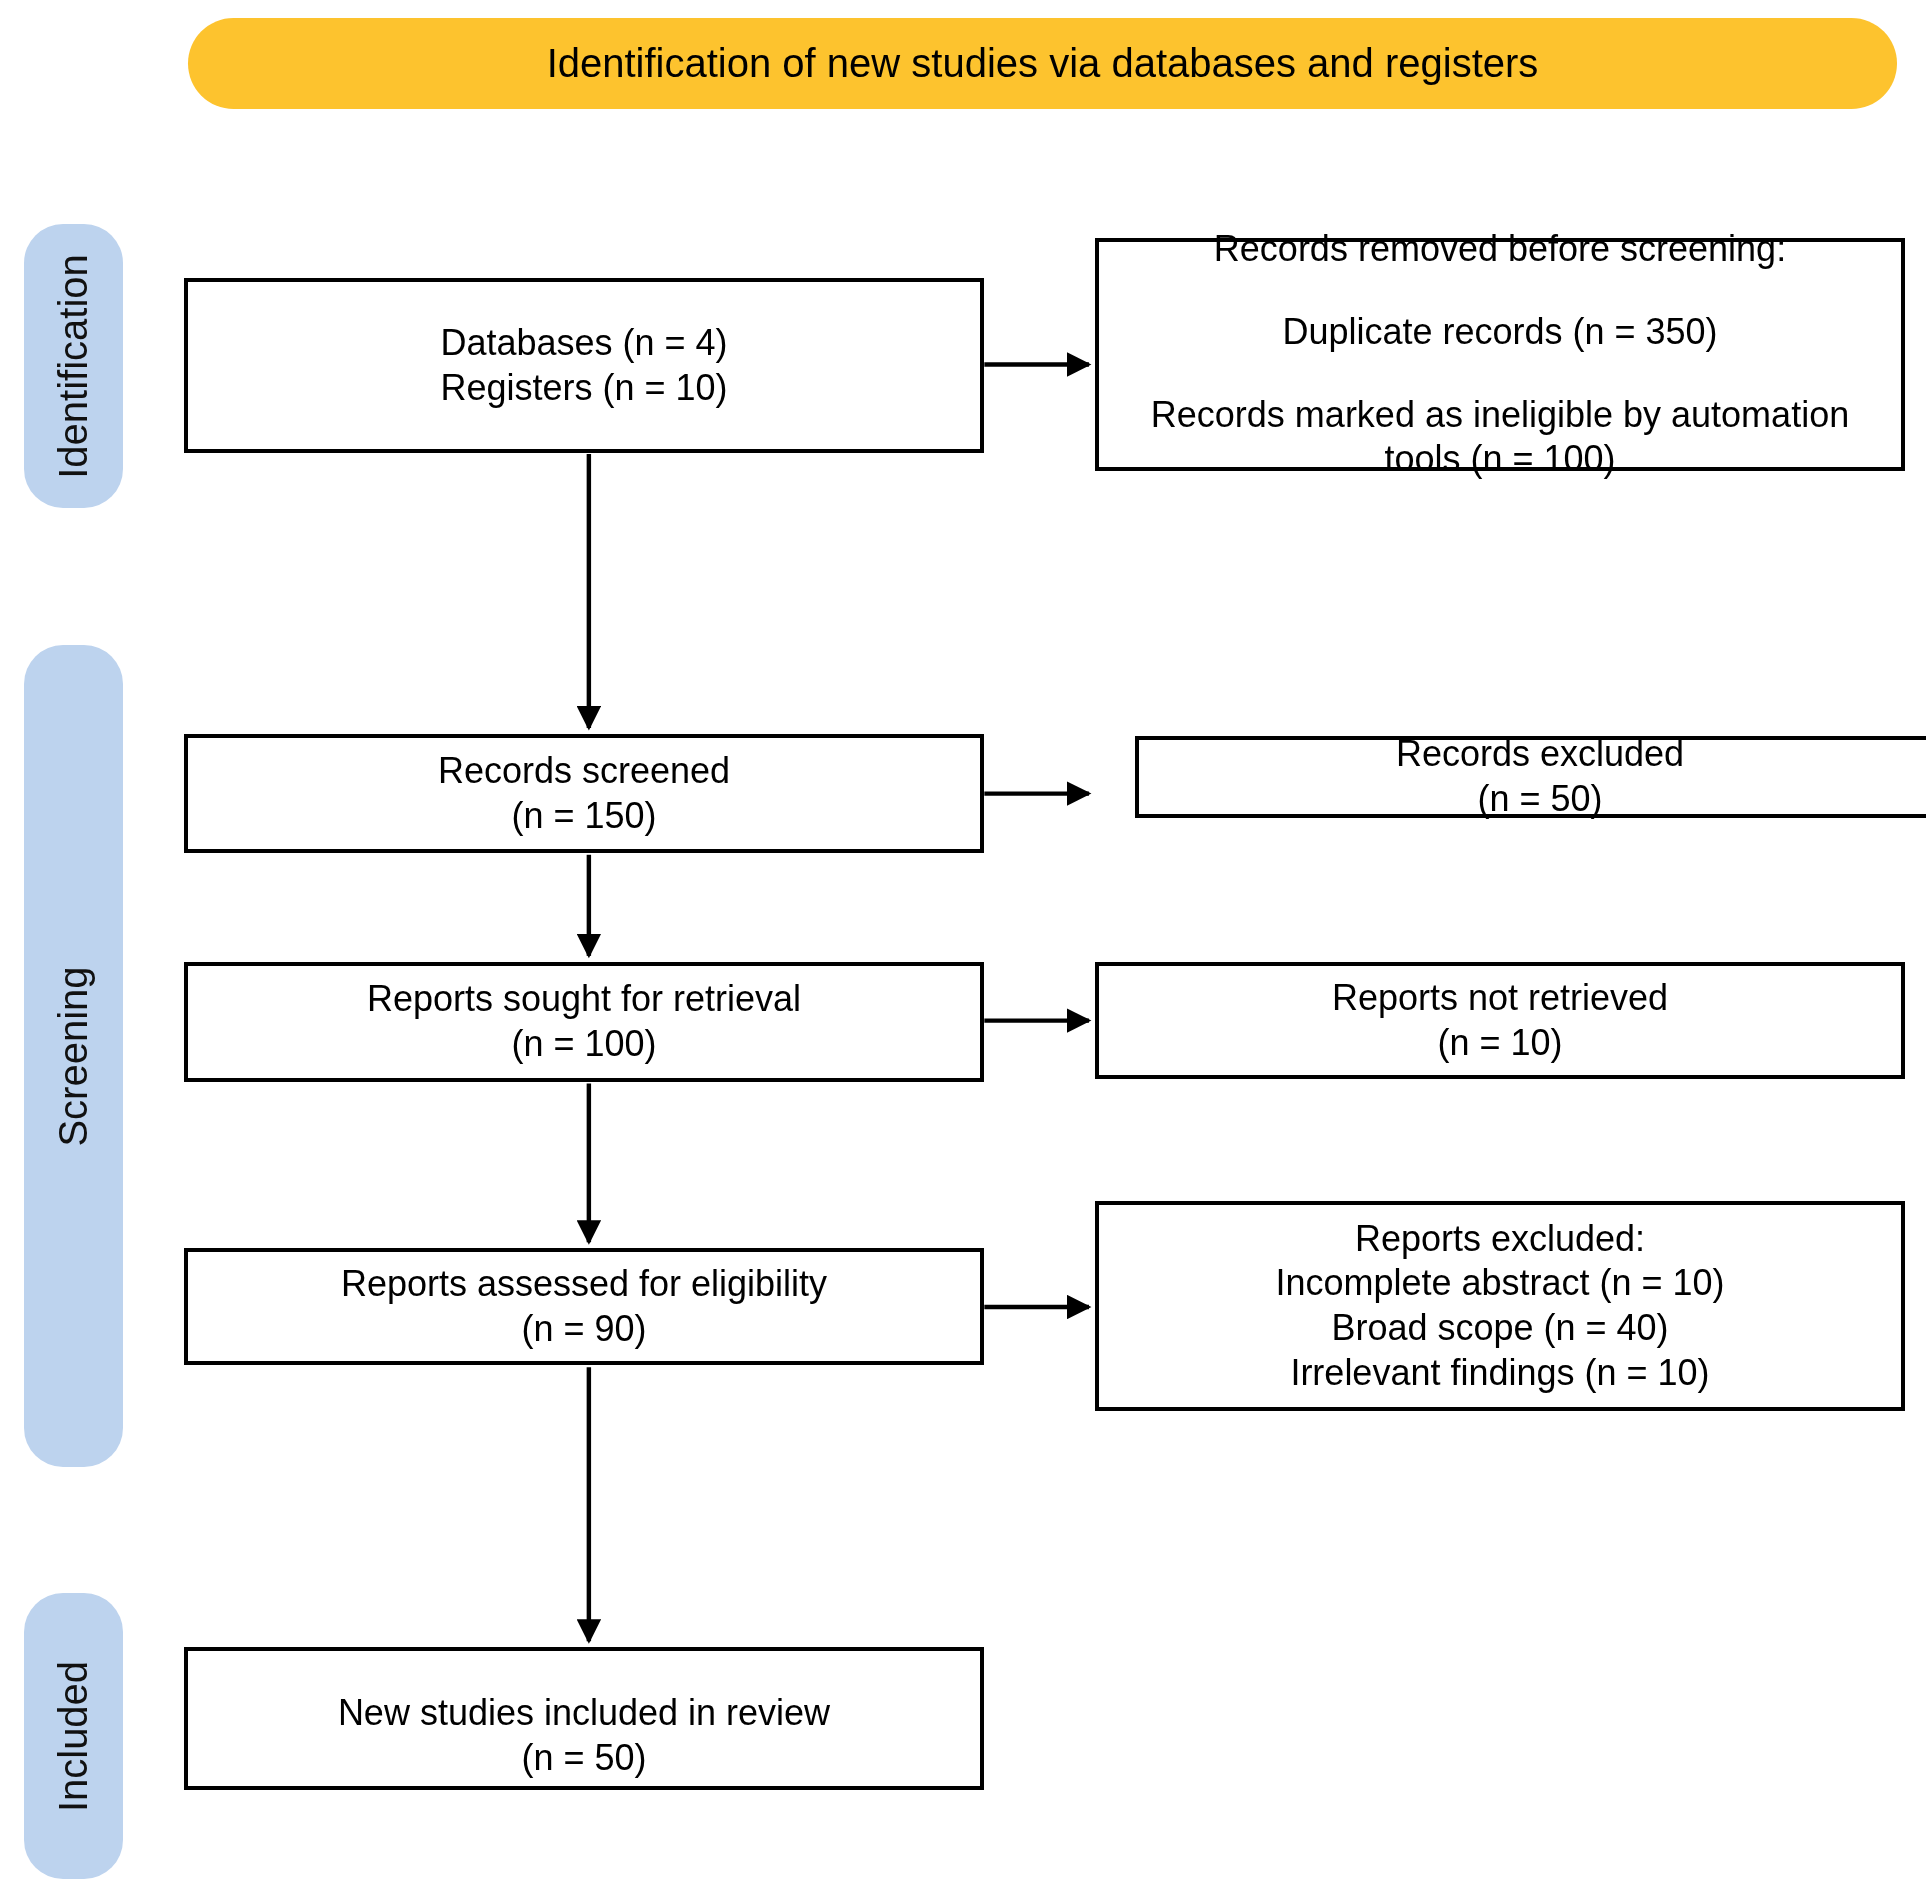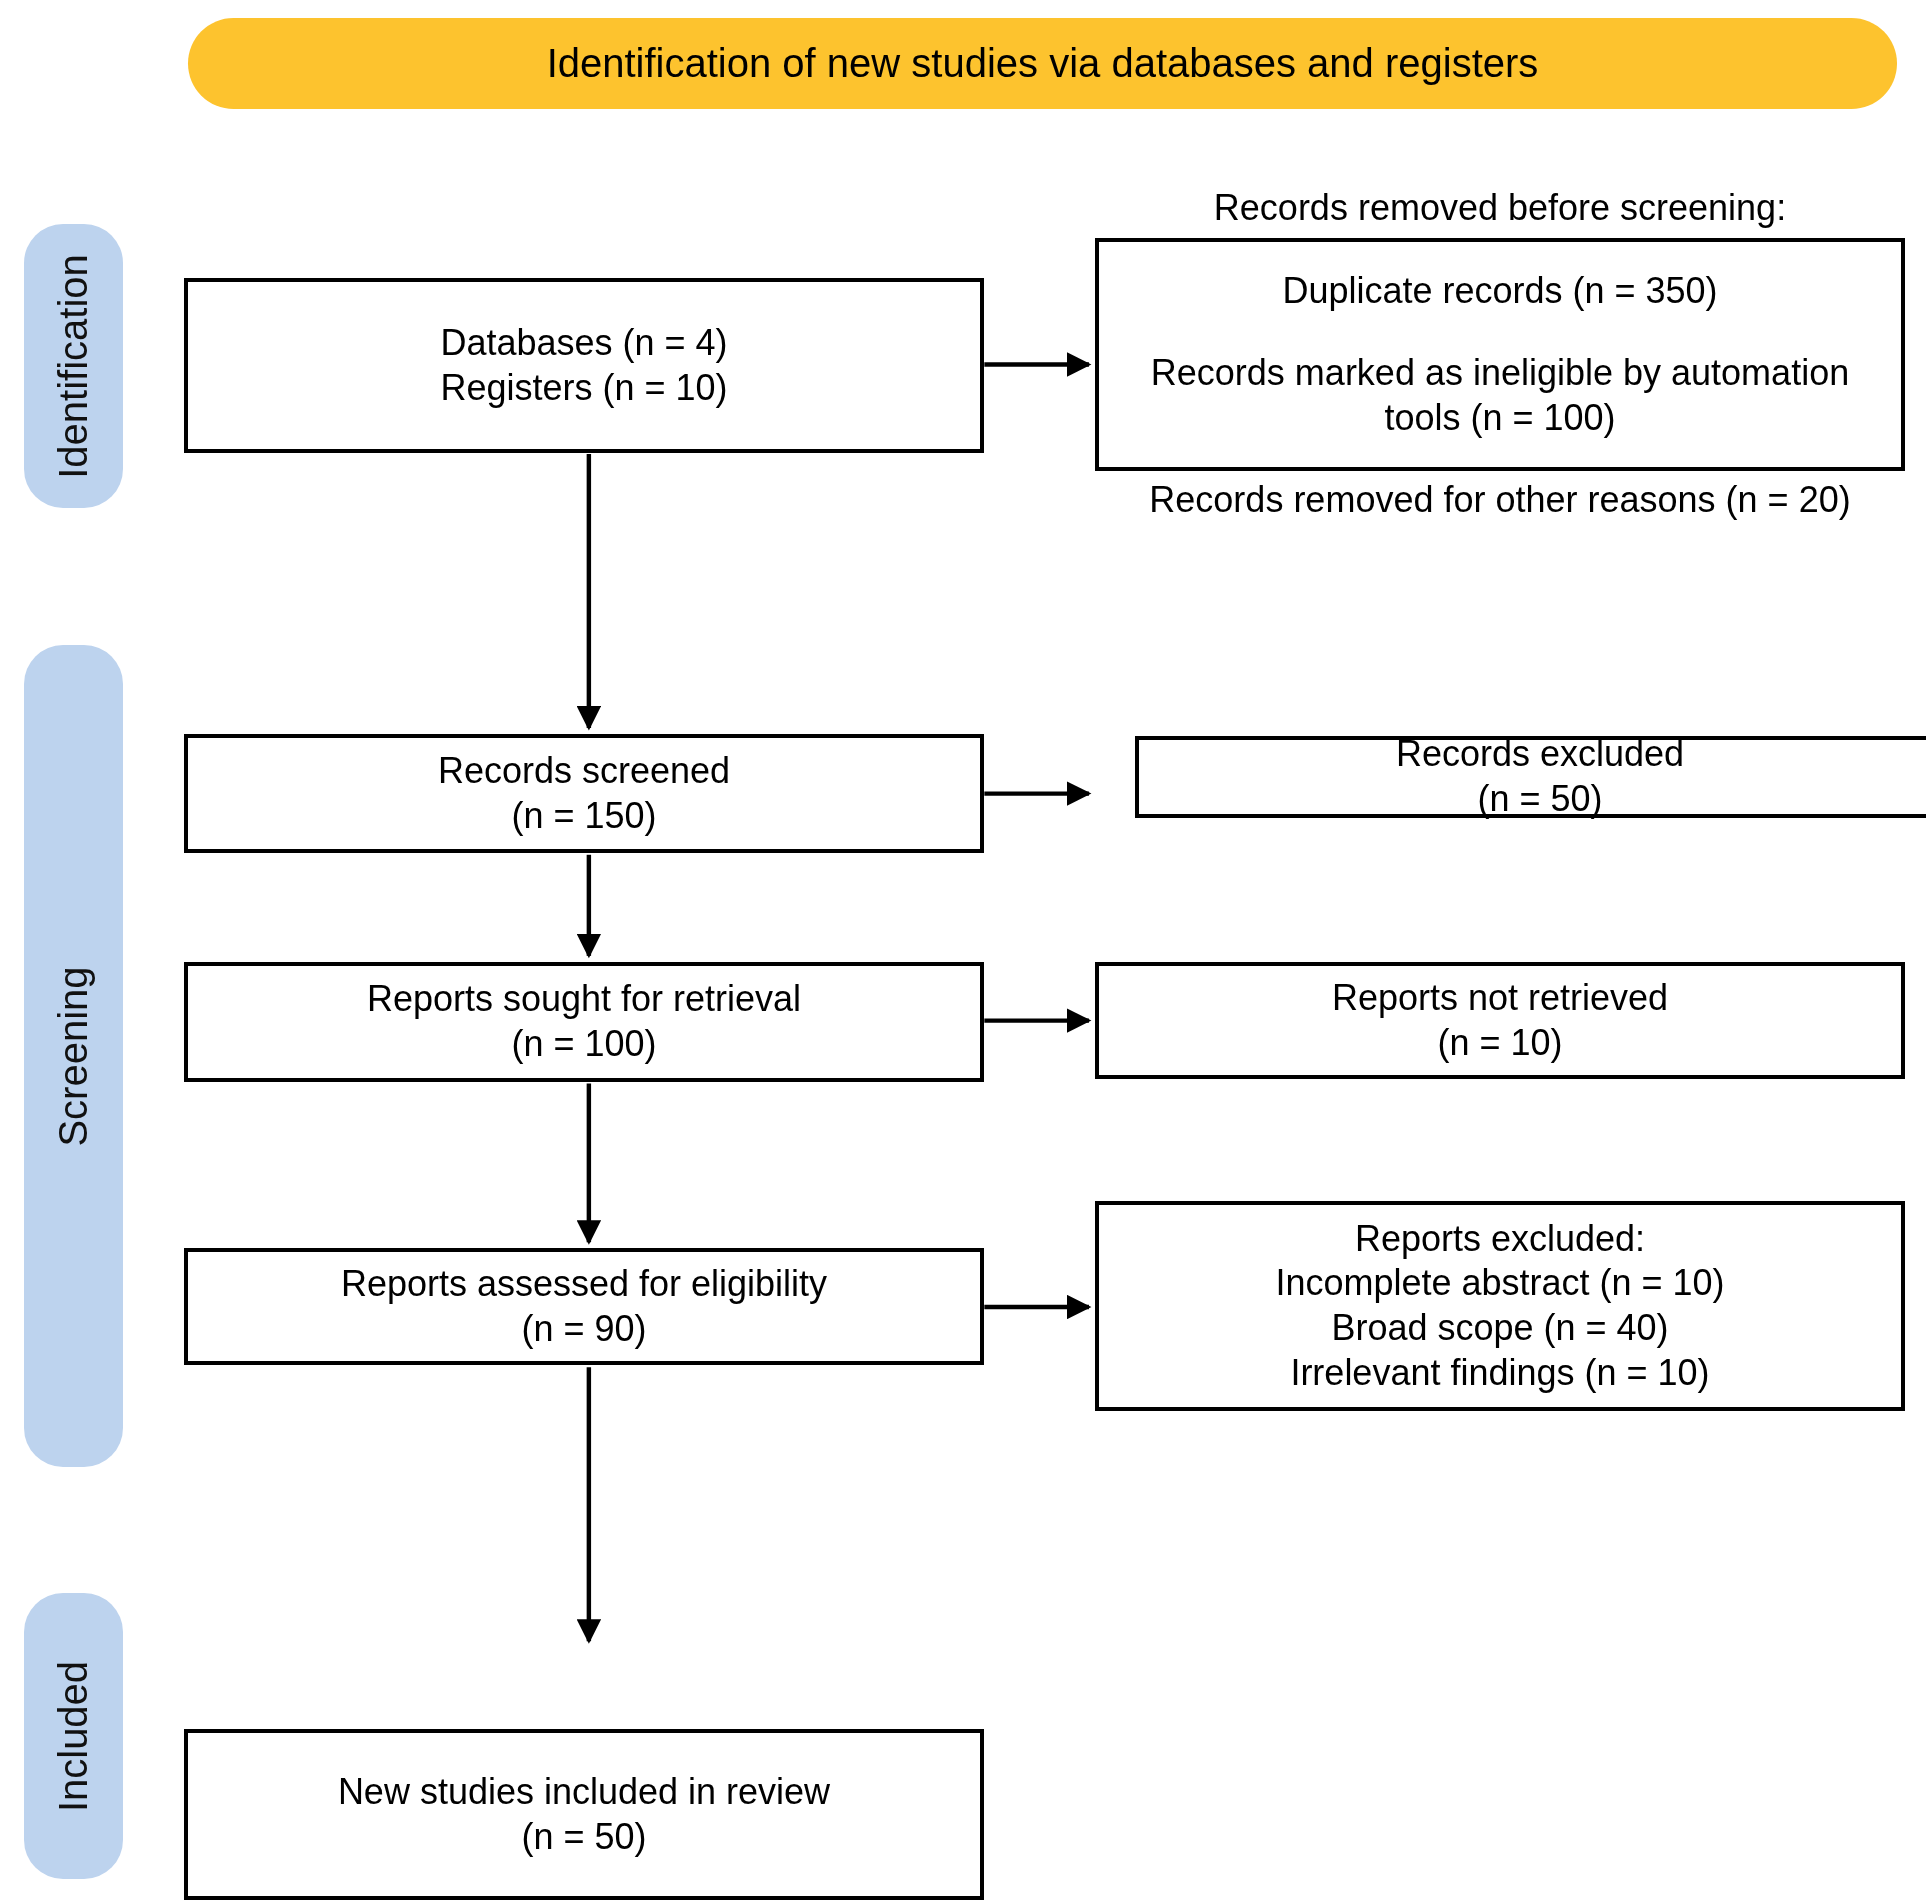--- a/index.html
+++ b/index.html
@@ -49,21 +49,21 @@
     font-size: 36px;
     line-height: 1.24;
     padding: 5.3px 16px;
   }
   .main-col { left: 184px; width: 800px; }
   .side-col { left: 1095px; width: 810px; }
   .box-identified { top: 278px; height: 175px; }
   .box-screened   { top: 734px; height: 119px; }
   .box-sought     { top: 962px; height: 120px; }
   .box-assessed   { top: 1248px; height: 117px; }
-  .box-included   { top: 1729px; height: 171px; }
+  .box-included   { top: 1647px; height: 143px; justify-content: flex-end; }
   .box-removed        { top: 238px; height: 233px; gap: 38px; }
   .box-excluded       { top: 736px; height: 82px; margin-left: 40px; }
   .box-notretrieved   { top: 962px; height: 117px; }
   .box-reportexcluded { top: 1201px; height: 210px; }
   svg.arrows {
     position: absolute; left: 0; top: 0;
     width: 1927px; height: 1902px;
     pointer-events: none;
   }
   svg.arrows line { stroke: #000000; stroke-width: 5; }
@@ -109,21 +109,20 @@
 
   <div class="fbox main-col box-included">
     <div>New studies included in review</div>
     <div>(n = 50)</div>
   </div>
 
   <div class="fbox side-col box-removed">
     <div>Records removed before screening:</div>
     <div>Duplicate records (n = 350)</div>
     <div>Records marked as ineligible by automation tools (n = 100)</div>
-    <div>Records removed for other reasons (n = 20)</div>
   </div>
 
   <div class="fbox side-col box-excluded">
     <div>Records excluded</div>
     <div>(n = 50)</div>
   </div>
 
   <div class="fbox side-col box-notretrieved">
     <div>Reports not retrieved</div>
     <div>(n = 10)</div>

